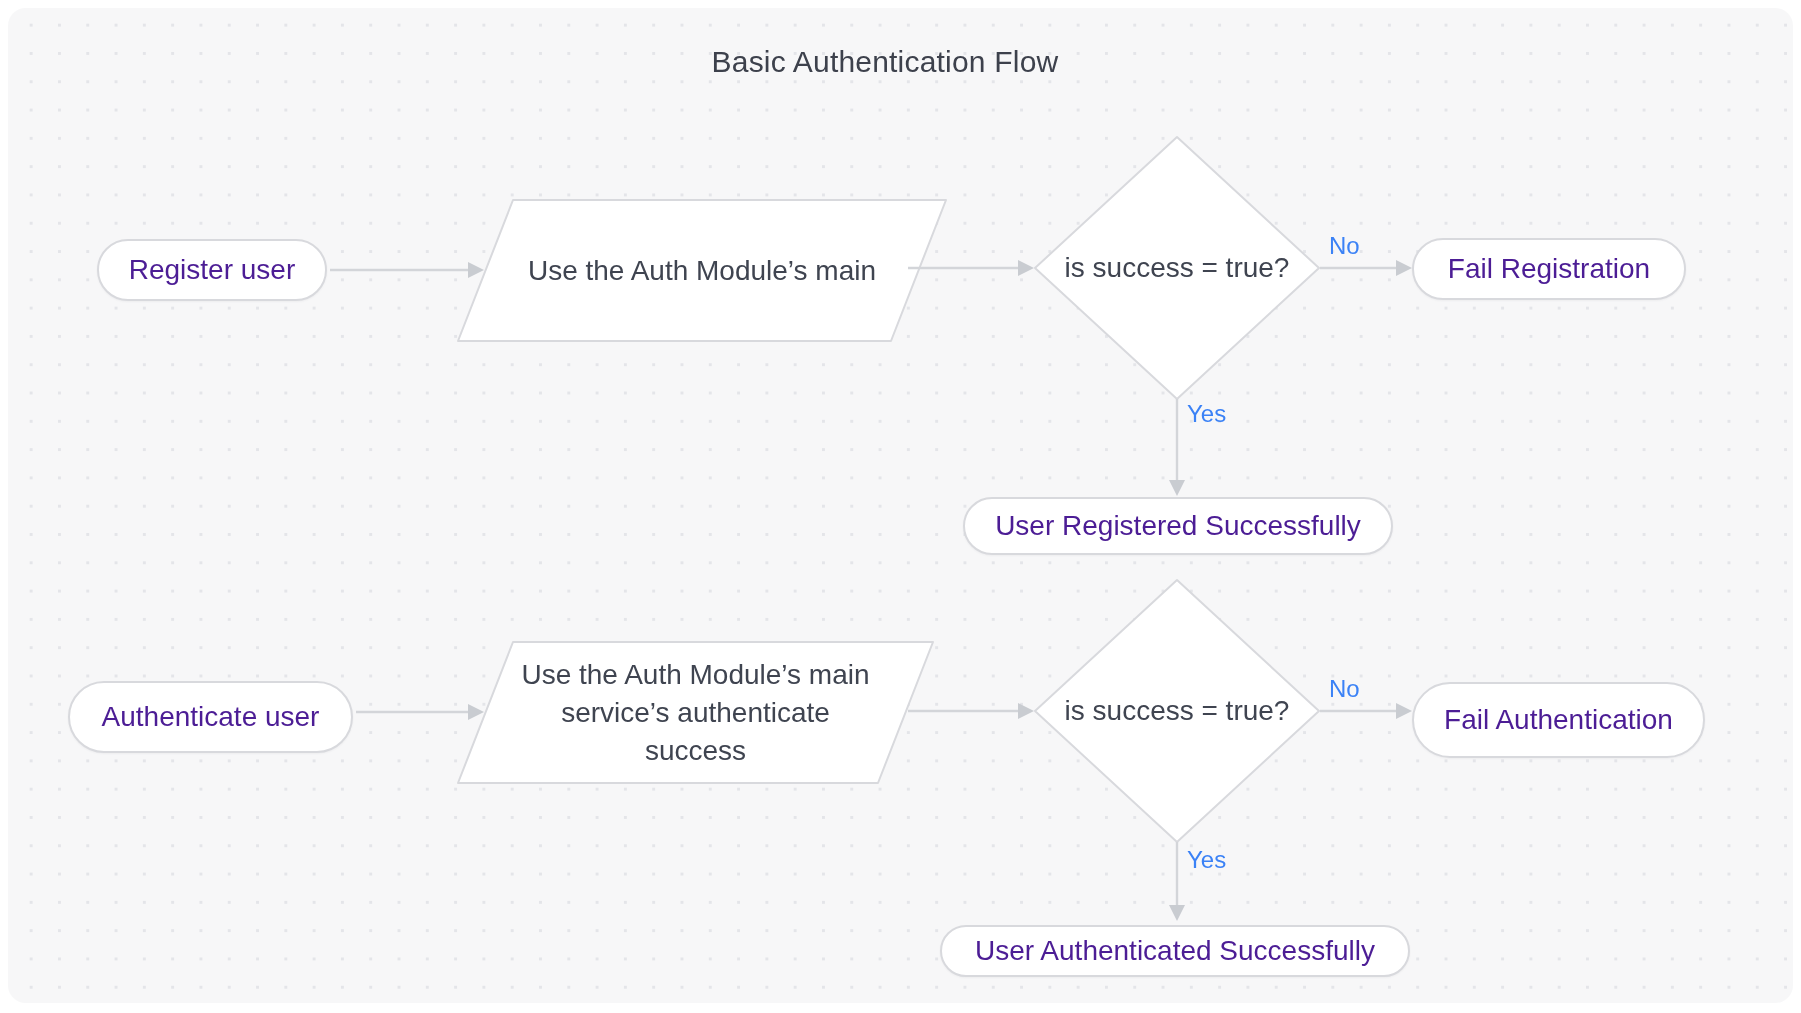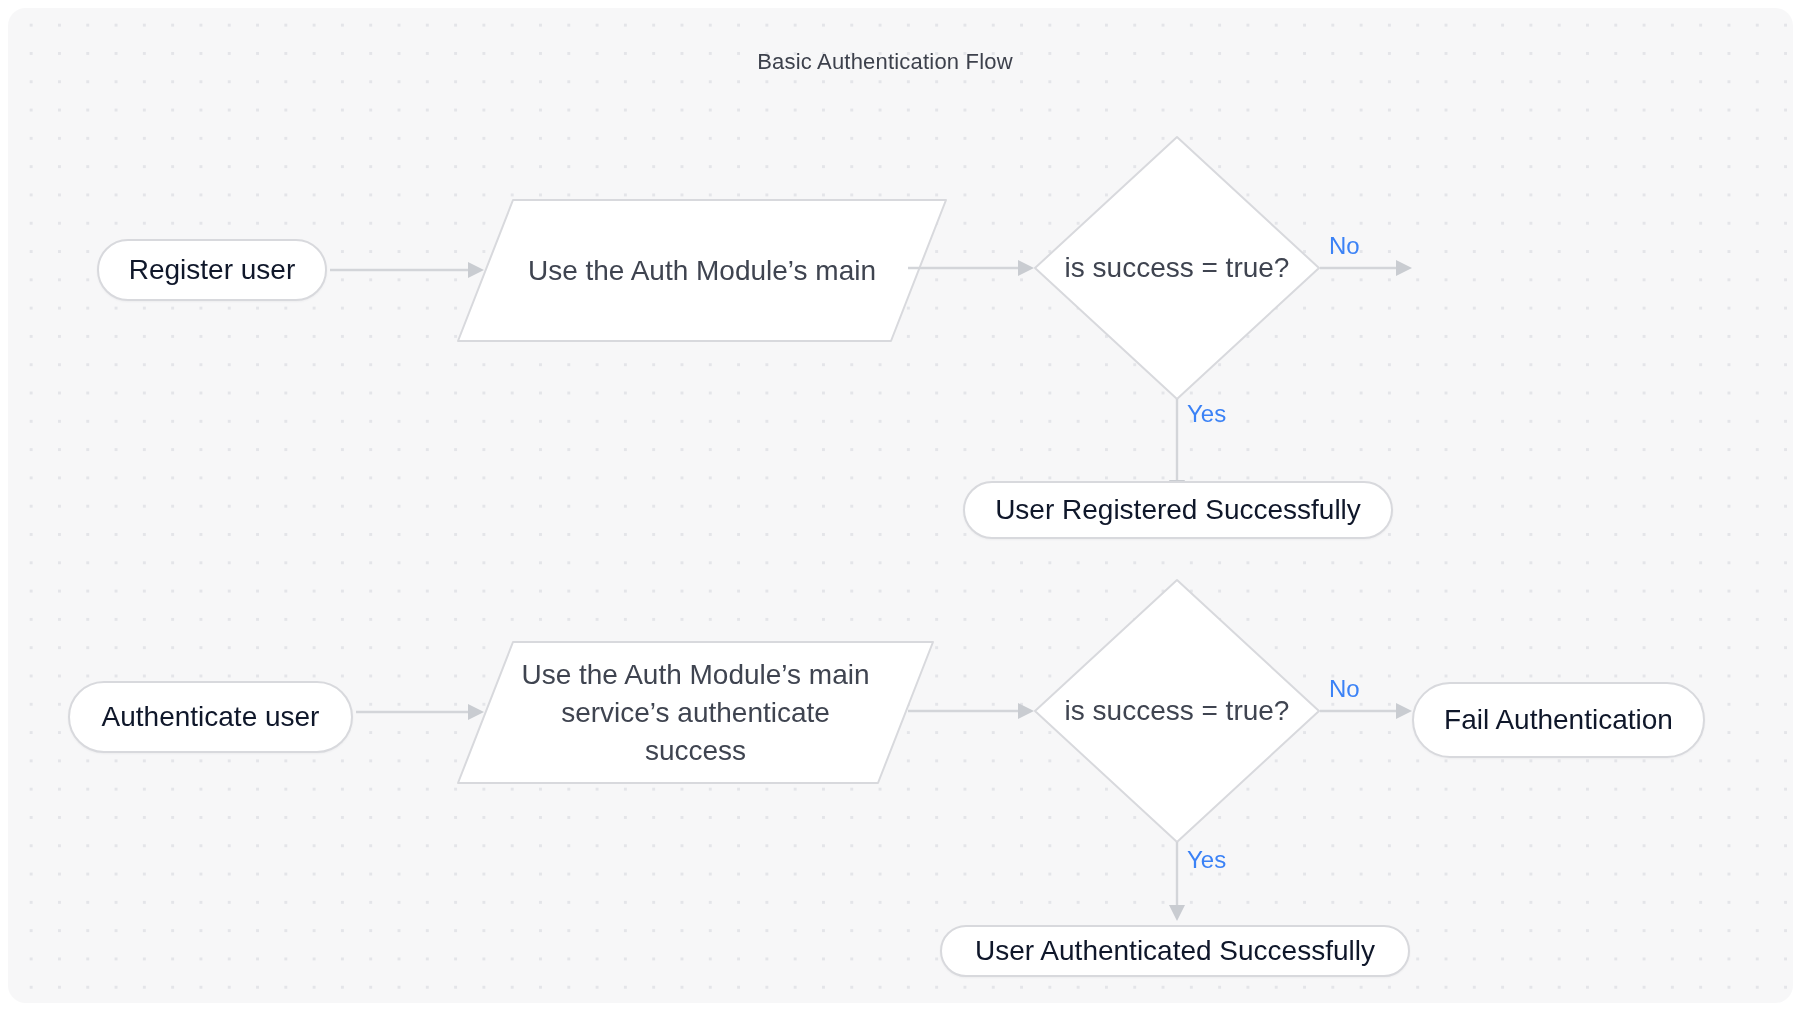--- a/index.html
+++ b/index.html
@@ -28,30 +28,30 @@
     position: absolute;
     left: 0; top: 0;
     width: 1801px;
     height: 1013px;
     pointer-events: none;
   }
   .title {
     position: absolute;
     display: flex; align-items: center; justify-content: center;
     color: #3d414c;
-    font-size: 22px;
+    font-size: 30px;
     letter-spacing: 0.2px;
   }
   .stadium {
     position: absolute;
     background: #ffffff;
     border: 2px solid #d8d9dd;
     border-radius: 999px;
     display: flex; align-items: center; justify-content: center;
-    color: #0f172a;
+    color: #4c1d95;
     font-size: 28px;
     box-shadow: 0 1px 2px rgba(60,64,75,0.05);
     box-sizing: border-box;
     white-space: nowrap;
   }
   .shape-label {
     position: absolute;
     display: flex; flex-direction: column; align-items: center; justify-content: center;
     color: #3f4450;
     font-size: 28px;
@@ -136,24 +136,27 @@
   <div class="shape-label" style="left:458px; top:200px; width:488px; height:141px;">
     <span>Use the Auth Module’s main</span>
   </div>
 
   <div class="shape-label" style="left:1035px; top:238px; width:284px; height:60px;">
     <span>is success = true?</span>
   </div>
 
   <div class="edge-label" style="left:1329px; top:232px;">No</div>
 
+  <div class="stadium" style="left:1412px; top:238px; width:274px; height:62px;">
+    <span>Fail Registration</span>
+  </div>
 
   <div class="edge-label" style="left:1187px; top:400px;">Yes</div>
 
-  <div class="stadium" style="left:963px; top:481px; width:430px; height:58px;">
+  <div class="stadium" style="left:963px; top:497px; width:430px; height:58px;">
     <span>User Registered Successfully</span>
   </div>
 
   <div class="stadium" style="left:68px; top:681px; width:285px; height:72px;">
     <span>Authenticate user</span>
   </div>
 
   <div class="shape-label" style="left:458px; top:642px; width:475px; height:141px;">
     <span>Use the Auth Module’s main</span>
     <span>service’s authenticate</span>

